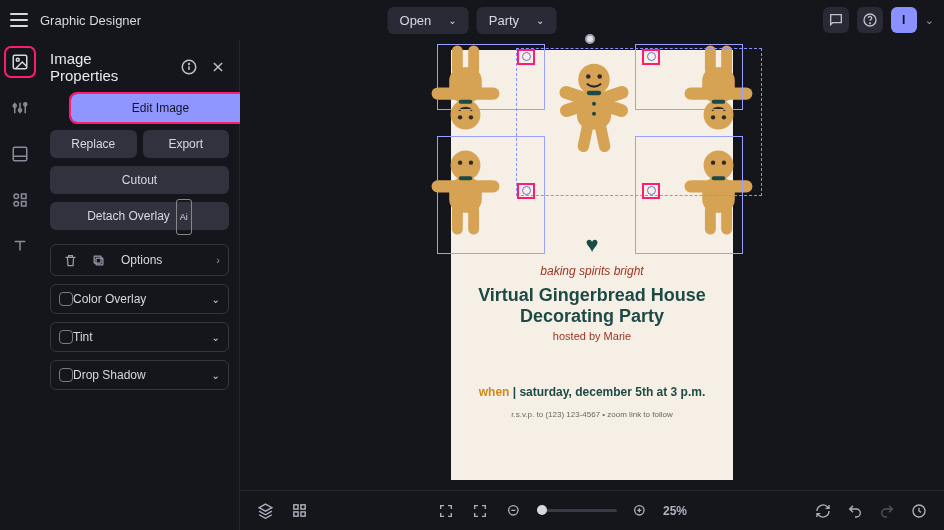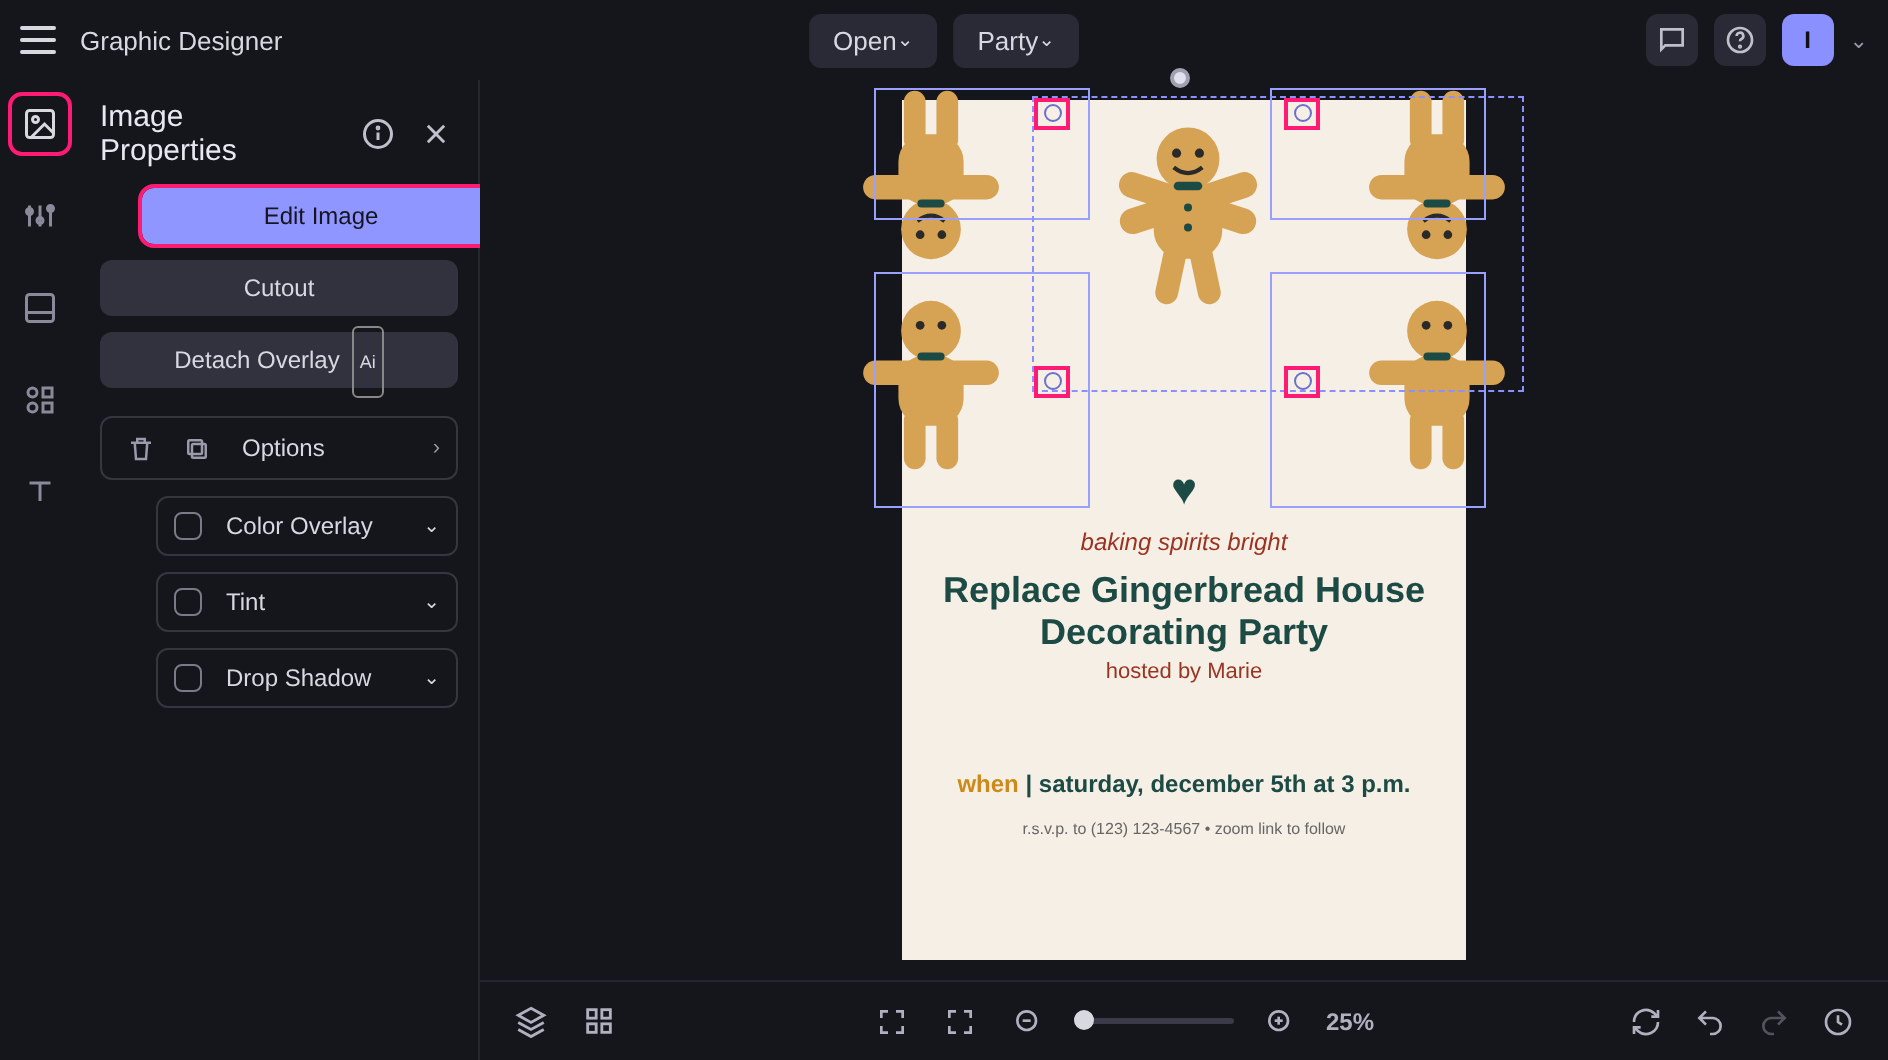--- a/index.html
+++ b/index.html
@@ -2,21 +2,21 @@
 <html><head>
 <meta charset="utf-8">
 <style>
 * { margin:0; padding:0; box-sizing:border-box; font-family:-apple-system,BlinkMacSystemFont,"Segoe UI",sans-serif; }
 html,body { width:944px; height:530px; background:#15151c; color:#d8d8e0; overflow:hidden; }
 .top-bar { height:40px; display:flex; align-items:center; padding:0 10px; gap:8px; font-size:13px; }
 .hamburger { width:18px; height:14px; display:flex; flex-direction:column; justify-content:space-between; cursor:pointer; }
 .hamburger span { height:2px; background:#d8d8e0; border-radius:1px; }
 .top-title { margin-left:4px; }
 .top-center { position:absolute; left:50%; transform:translateX(-50%); display:flex; gap:8px; }
-.top-btn { background:#2a2a36; border:none; color:#d8d8e0; padding:6px 12px; border-radius:6px; font-size:13px; display:flex; align-items:center; gap:0; cursor:pointer; }
+.top-btn { background:#2a2a36; border:none; color:#d8d8e0; padding:6px 12px; border-radius:6px; font-size:13px; display:flex; align-items:center; gap:17px; cursor:pointer; }
 .chev { font-size:10px; }
 .top-right { margin-left:auto; display:flex; align-items:center; gap:8px; }
 .icon-btn-sq { width:26px; height:26px; border-radius:6px; background:#2a2a36; display:flex; align-items:center; justify-content:center; cursor:pointer; color:#c0c0cc; }
 .icon-btn-sq.blue { background:#8a90ff; color:#111; font-weight:600; font-size:12px; }
 .main { display:flex; height:490px; }
 .leftrail { width:40px; background:#15151c; display:flex; flex-direction:column; align-items:center; padding-top:8px; gap:18px; border-right:1px solid rgba(255,255,255,0); }
 .rail-ic { width:28px; height:28px; display:flex; align-items:center; justify-content:center; color:#8a8a9a; cursor:pointer; border-radius:5px; }
 .rail-ic.active { outline:2px solid #ff1a74; color:#d8d8e0; }
 .side-panel { width:200px; padding:10px 10px 0 10px; border-right:1px solid #26262f; }
 .panel-head { display:flex; align-items:center; margin-bottom:10px; gap:8px; }
@@ -26,21 +26,21 @@
 .pbtn { width:100%; border:none; border-radius:6px; padding:7px 0; font-size:12px; cursor:pointer; text-align:center; color:#d8d8e0; background:#32323f; }
 .pbtn.primary { background:#9096ff; color:#151522; outline:2px solid #ff1a74;margin-left:21px; }
 .row2 { display:flex; gap:6px; margin-top:8px; }
 .row2 .pbtn { flex:1; }
 .pbtn.full { margin-top:8px; }
 .aitag { font-size:9px; border:1px solid #888; border-radius:3px; padding:12px 3px; margin-left:6px; }
 .toolbar2 { display:flex; align-items:center; gap:6px; margin-top:14px; border:1px solid #36363f; border-radius:6px; padding:4px 8px; }
 .tiny-ic { width:22px; height:22px; display:flex; align-items:center; justify-content:center; color:#9a9aaa; cursor:pointer; }
 .options-label { flex:1; font-size:12px; padding-left:6px; }
 .chev-r { font-size:11px; color:#9a9aaa; }
-.collapsible { border:1px solid #36363f; border-radius:6px; padding:7px 8px; margin-top:8px; display:flex; align-items:center; gap:12px; font-size:12px;margin-left:28px; }
+.collapsible { border:1px solid #36363f; border-radius:6px; padding:7px 8px; margin-top:8px; display:flex; align-items:center; gap:0; font-size:12px; }
 .ck { width:14px; height:14px; border:1.5px solid #7a7a8a; border-radius:4px; }
 .canvas-wrap { flex:1; position:relative; background:#15151c; display:flex; flex-direction:column; }
 .canvas-area { flex:1; display:flex; align-items:center; justify-content:center; position:relative; }
 .page { width:282px; height:430px; background:#f6efe6; position:relative; font-family:Georgia,serif; color:#1c4a44; }
 .gman { position:absolute; }
 .sel-box { position:absolute; border:1.5px solid #9aa0ff; }
 .hot { position:absolute; width:18px; height:16px; border:2px solid #ff1a74; background:rgba(255,255,255,0.0); }
 .rot { position:absolute; width:10px; height:10px; border-radius:50%; background:#e0e0ee; border:2px solid #a0a0b0; }
 .heart { position:absolute; left:50%; top:182px; transform:translateX(-50%); color:#1c4a44; font-size:22px; font-weight:900; }
 .tagline { position:absolute; top:214px; width:100%; text-align:center; color:#9a3420; font-style:italic; font-size:12px; }
@@ -147,20 +147,24 @@
             <circle cx="12" cy="8" r="0.6" fill="currentColor"></circle>
           </svg>
         </div>
       <div class="round-ic">
           <svg width="14" height="14" viewBox="0 0 24 24" fill="none" stroke="currentColor" stroke-width="2.5">
             <path d="M5 5l14 14M19 5L5 19"></path>
           </svg>
         </div>
     </div>
     <button class="pbtn primary">Edit Image</button>
+    <div class="row2">
+      <button class="pbtn">Replace</button>
+      <button class="pbtn">Export</button>
+    </div>
     <button class="pbtn full">Cutout</button>
     <button class="pbtn full"><span>Detach Overlay</span><span class="aitag">Ai</span></button>
     <div class="toolbar2">
       <div class="tiny-ic">
           <svg width="15" height="15" viewBox="0 0 24 24" fill="none" stroke="currentColor" stroke-width="2">
             <path d="M4 7h16M9 7V4h6v3M7 7l1 13h8l1-13"></path>
           </svg>
         </div>
       <div class="tiny-ic">
           <svg width="15" height="15" viewBox="0 0 24 24" fill="none" stroke="currentColor" stroke-width="2">
@@ -247,21 +251,21 @@
             <rect x="5" y="26" width="50" height="9" rx="4.5" fill="#d6a253"></rect>
             <rect x="20" y="44" width="8" height="22" rx="4" fill="#d6a253"></rect>
             <rect x="32" y="44" width="8" height="22" rx="4" fill="#d6a253"></rect>
             <circle cx="26" cy="13" r="1.6" fill="#2a2a2a"></circle>
             <circle cx="34" cy="13" r="1.6" fill="#2a2a2a"></circle>
             <rect x="25" y="23" width="10" height="3" rx="1.5" fill="#1c4a44"></rect>
           </svg>
 
         <div class="heart">♥</div>
         <div class="tagline">baking spirits bright</div>
-        <div class="hdr1">Replace Gingerbread House Decorating Party</div>
+        <div class="hdr1">Virtual Gingerbread House Decorating Party</div>
         <div class="hosted">hosted by Marie</div>
         <div class="when"><span class="w">when</span> | <span>saturday, december 5th at 3 p.m.</span></div>
         <div class="rsvp">r.s.v.p. to (123) 123-4567 • zoom link to follow</div>
       </div>
 
       <div class="sel-box" style="left:197px;top:4px;width:108px;height:66px;"></div>
       <div class="sel-box" style="left:395px;top:4px;width:108px;height:66px;"></div>
       <div class="sel-box" style="left:197px;top:96px;width:108px;height:118px;"></div>
       <div class="sel-box" style="left:395px;top:96px;width:108px;height:118px;"></div>
 

